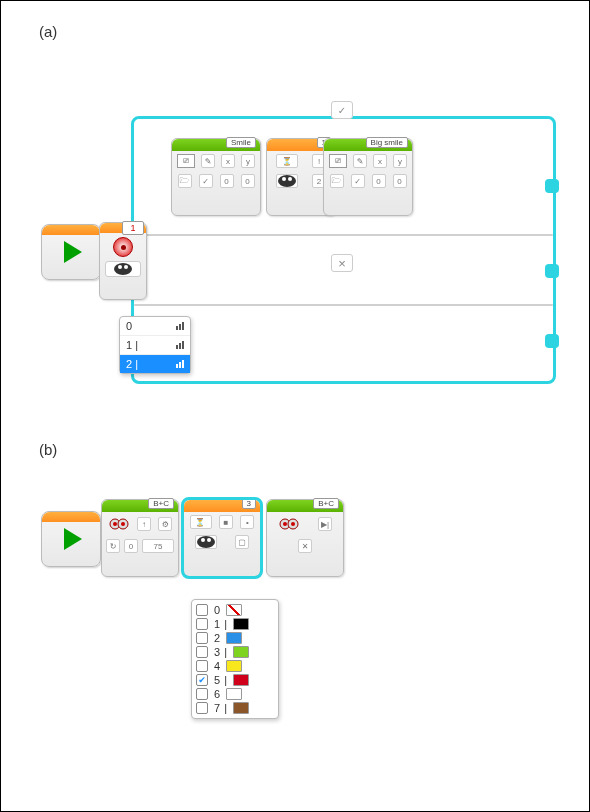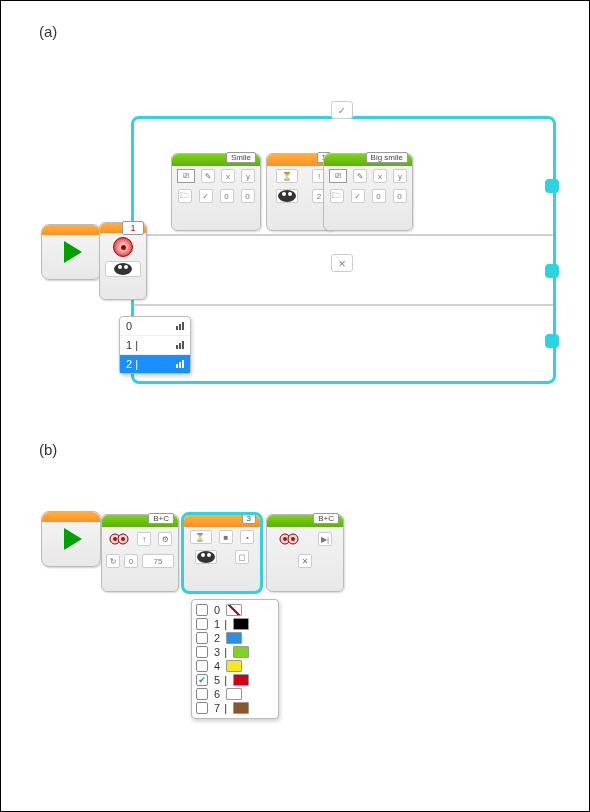--- a/index.html
+++ b/index.html
@@ -38,21 +38,21 @@
   
   .dropdown-a { position: absolute; top: 200px; left: 78px; width: 72px; background: #fff; border: 1px solid #bbb; border-radius: 4px; box-shadow: 1px 2px 4px rgba(0,0,0,0.2); }
   .dropdown-a .opt { display: flex; align-items: center; justify-content: space-between; padding: 3px 6px; font-size: 11px; color: #333; border-bottom: 1px solid #eee; }
   .dropdown-a .opt:last-child { background: #1a8fff; color: #fff; border-bottom: none; }
   .bars { display: inline-flex; gap: 1px; align-items: flex-end; }
   .bars span { width: 2px; background: #555; }
   .bars.b0 span:nth-child(1){height:4px} .bars.b0 span:nth-child(2){height:6px} .bars.b0 span:nth-child(3){height:8px}
   .bars.sel span { background: #fff; }
 
   
-  .block { position: absolute; width: 90px; height: 78px; background: linear-gradient(#f5f5f5,#e8e8e8); border: 1px solid #bbb; border-radius: 6px; box-shadow: 1px 1px 2px rgba(0,0,0,0.15); margin-top: 15px; }
+  .block { position: absolute; width: 90px; height: 78px; background: linear-gradient(#f5f5f5,#e8e8e8); border: 1px solid #bbb; border-radius: 6px; box-shadow: 1px 1px 2px rgba(0,0,0,0.15); }
   .block .hdr-g { height: 12px; background: linear-gradient(#7ed321,#5cb200); border-radius: 6px 6px 0 0; position: relative; }
   .block .hdr-o { height: 12px; background: linear-gradient(#ffb040,#ff9020); border-radius: 6px 6px 0 0; position: relative; }
   .block .title { position: absolute; top: -2px; right: 4px; font-size: 8px; background: #fff; border: 1px solid #999; border-radius: 2px; padding: 0 4px; color: #444; }
   .block .row { display: flex; justify-content: space-around; align-items: center; padding: 3px 2px; }
   .block .cell { width: 14px; height: 14px; background: #fff; border: 1px solid #ccc; border-radius: 2px; font-size: 8px; display: flex; align-items: center; justify-content: center; color: #777; }
   .disp-icon { width: 18px; height: 14px; background: #fff; border: 1px solid #999; font-size: 7px; display:flex;align-items:center;justify-content:center; }
 
   .block-d1 { top: 22px; left: 130px; }
   .block-w1 { top: 22px; left: 225px; width: 70px; }
   .block-d2 { top: 22px; left: 282px; }

